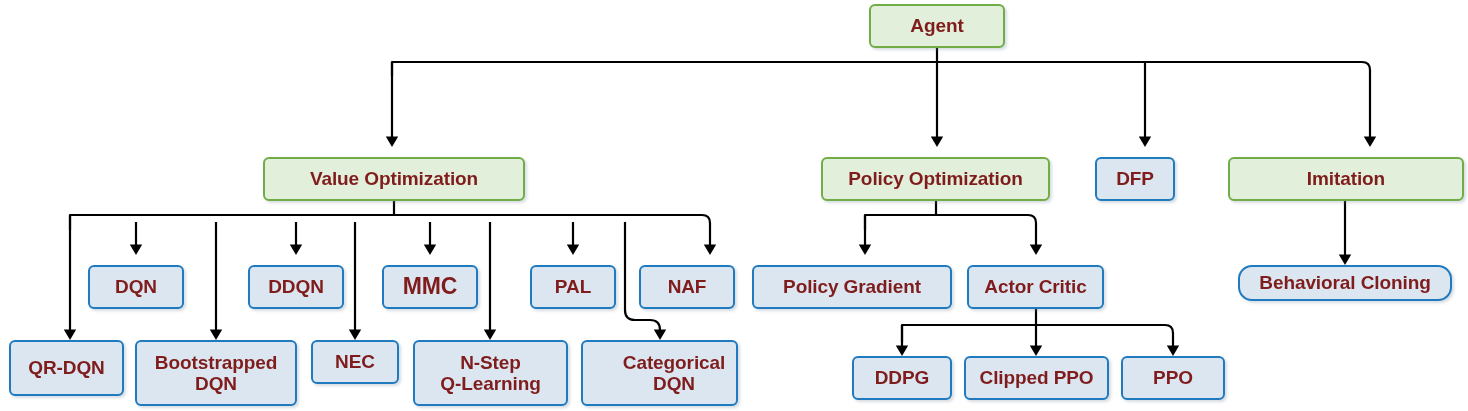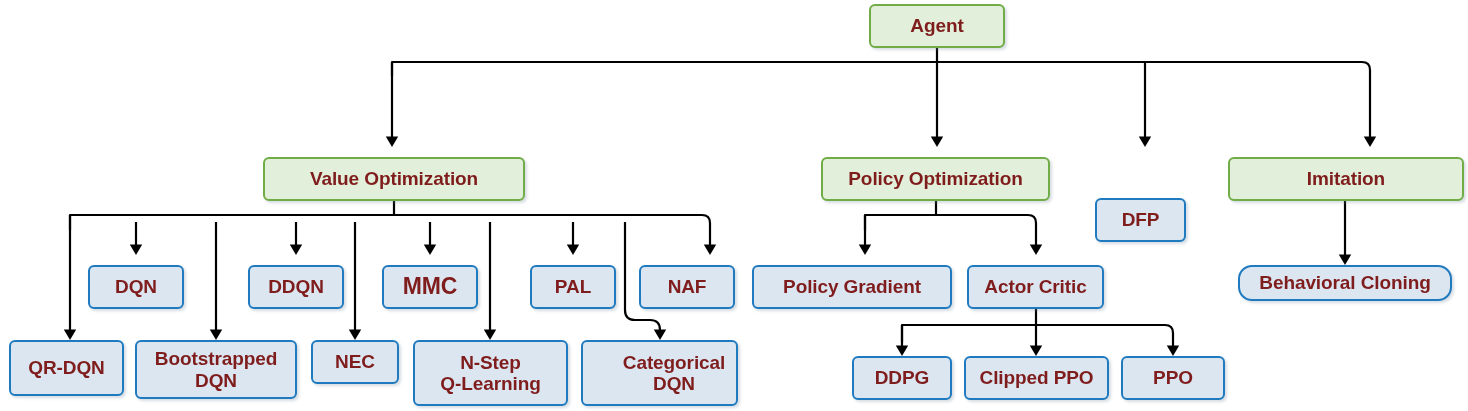--- a/index.html
+++ b/index.html
@@ -116,21 +116,21 @@
   <div id="node-layer">
       <div class="node-box green" style="left: 869px; top: 4px; width: 136px; height: 44px; font-size: 19px;">
         <span class="node-label">Agent</span>
       </div>
       <div class="node-box green" style="left: 263px; top: 157px; width: 262px; height: 44px; font-size: 19px;">
         <span class="node-label">Value Optimization</span>
       </div>
       <div class="node-box green" style="left: 821px; top: 157px; width: 229px; height: 44px; font-size: 19px;">
         <span class="node-label">Policy Optimization</span>
       </div>
-      <div class="node-box blue" style="left: 1095px; top: 157px; width: 91px; height: 44px; font-size: 19px; margin-top: 41px;">
+      <div class="node-box blue" style="left: 1095px; top: 157px; width: 80px; height: 44px; font-size: 19px;">
         <span class="node-label">DFP</span>
       </div>
       <div class="node-box green" style="left: 1228px; top: 157px; width: 236px; height: 44px; font-size: 19px;">
         <span class="node-label">Imitation</span>
       </div>
       <div class="node-box blue" style="left: 88px; top: 265px; width: 96px; height: 44px; font-size: 19px;">
         <span class="node-label">DQN</span>
       </div>
       <div class="node-box blue" style="left: 248px; top: 265px; width: 96px; height: 44px; font-size: 19px;">
         <span class="node-label">DDQN</span>
@@ -149,21 +149,21 @@
       </div>
       <div class="node-box blue" style="left: 967px; top: 265px; width: 137px; height: 44px; font-size: 19px;">
         <span class="node-label">Actor Critic</span>
       </div>
       <div class="node-box blue" style="left: 1238px; top: 265px; width: 214px; height: 36px; font-size: 19px; border-radius: 14px;">
         <span class="node-label">Behavioral Cloning</span>
       </div>
       <div class="node-box blue" style="left: 9px; top: 340px; width: 115px; height: 56px; font-size: 19px;">
         <span class="node-label">QR-DQN</span>
       </div>
-      <div class="node-box blue" style="left: 135px; top: 340px; width: 162px; height: 59px; font-size: 19px;">
+      <div class="node-box blue" style="left: 135px; top: 340px; width: 162px; height: 66px; font-size: 19px;">
         <span class="node-label">Bootstrapped
 DQN</span>
       </div>
       <div class="node-box blue" style="left: 311px; top: 340px; width: 88px; height: 44px; font-size: 19px;">
         <span class="node-label">NEC</span>
       </div>
       <div class="node-box blue" style="left: 413px; top: 340px; width: 155px; height: 66px; font-size: 19px;">
         <span class="node-label">N-Step
 Q-Learning</span>
       </div>

